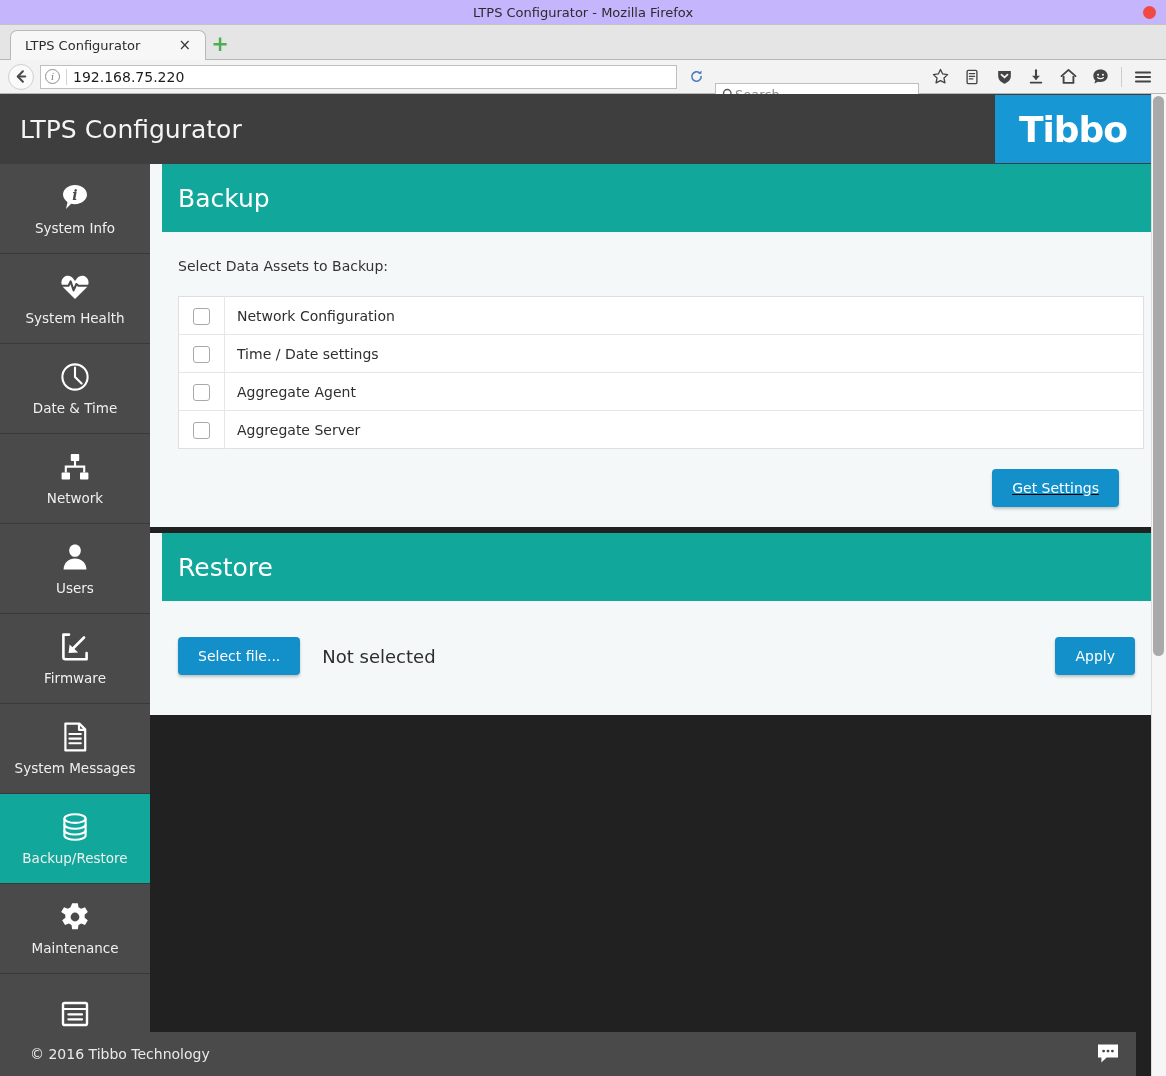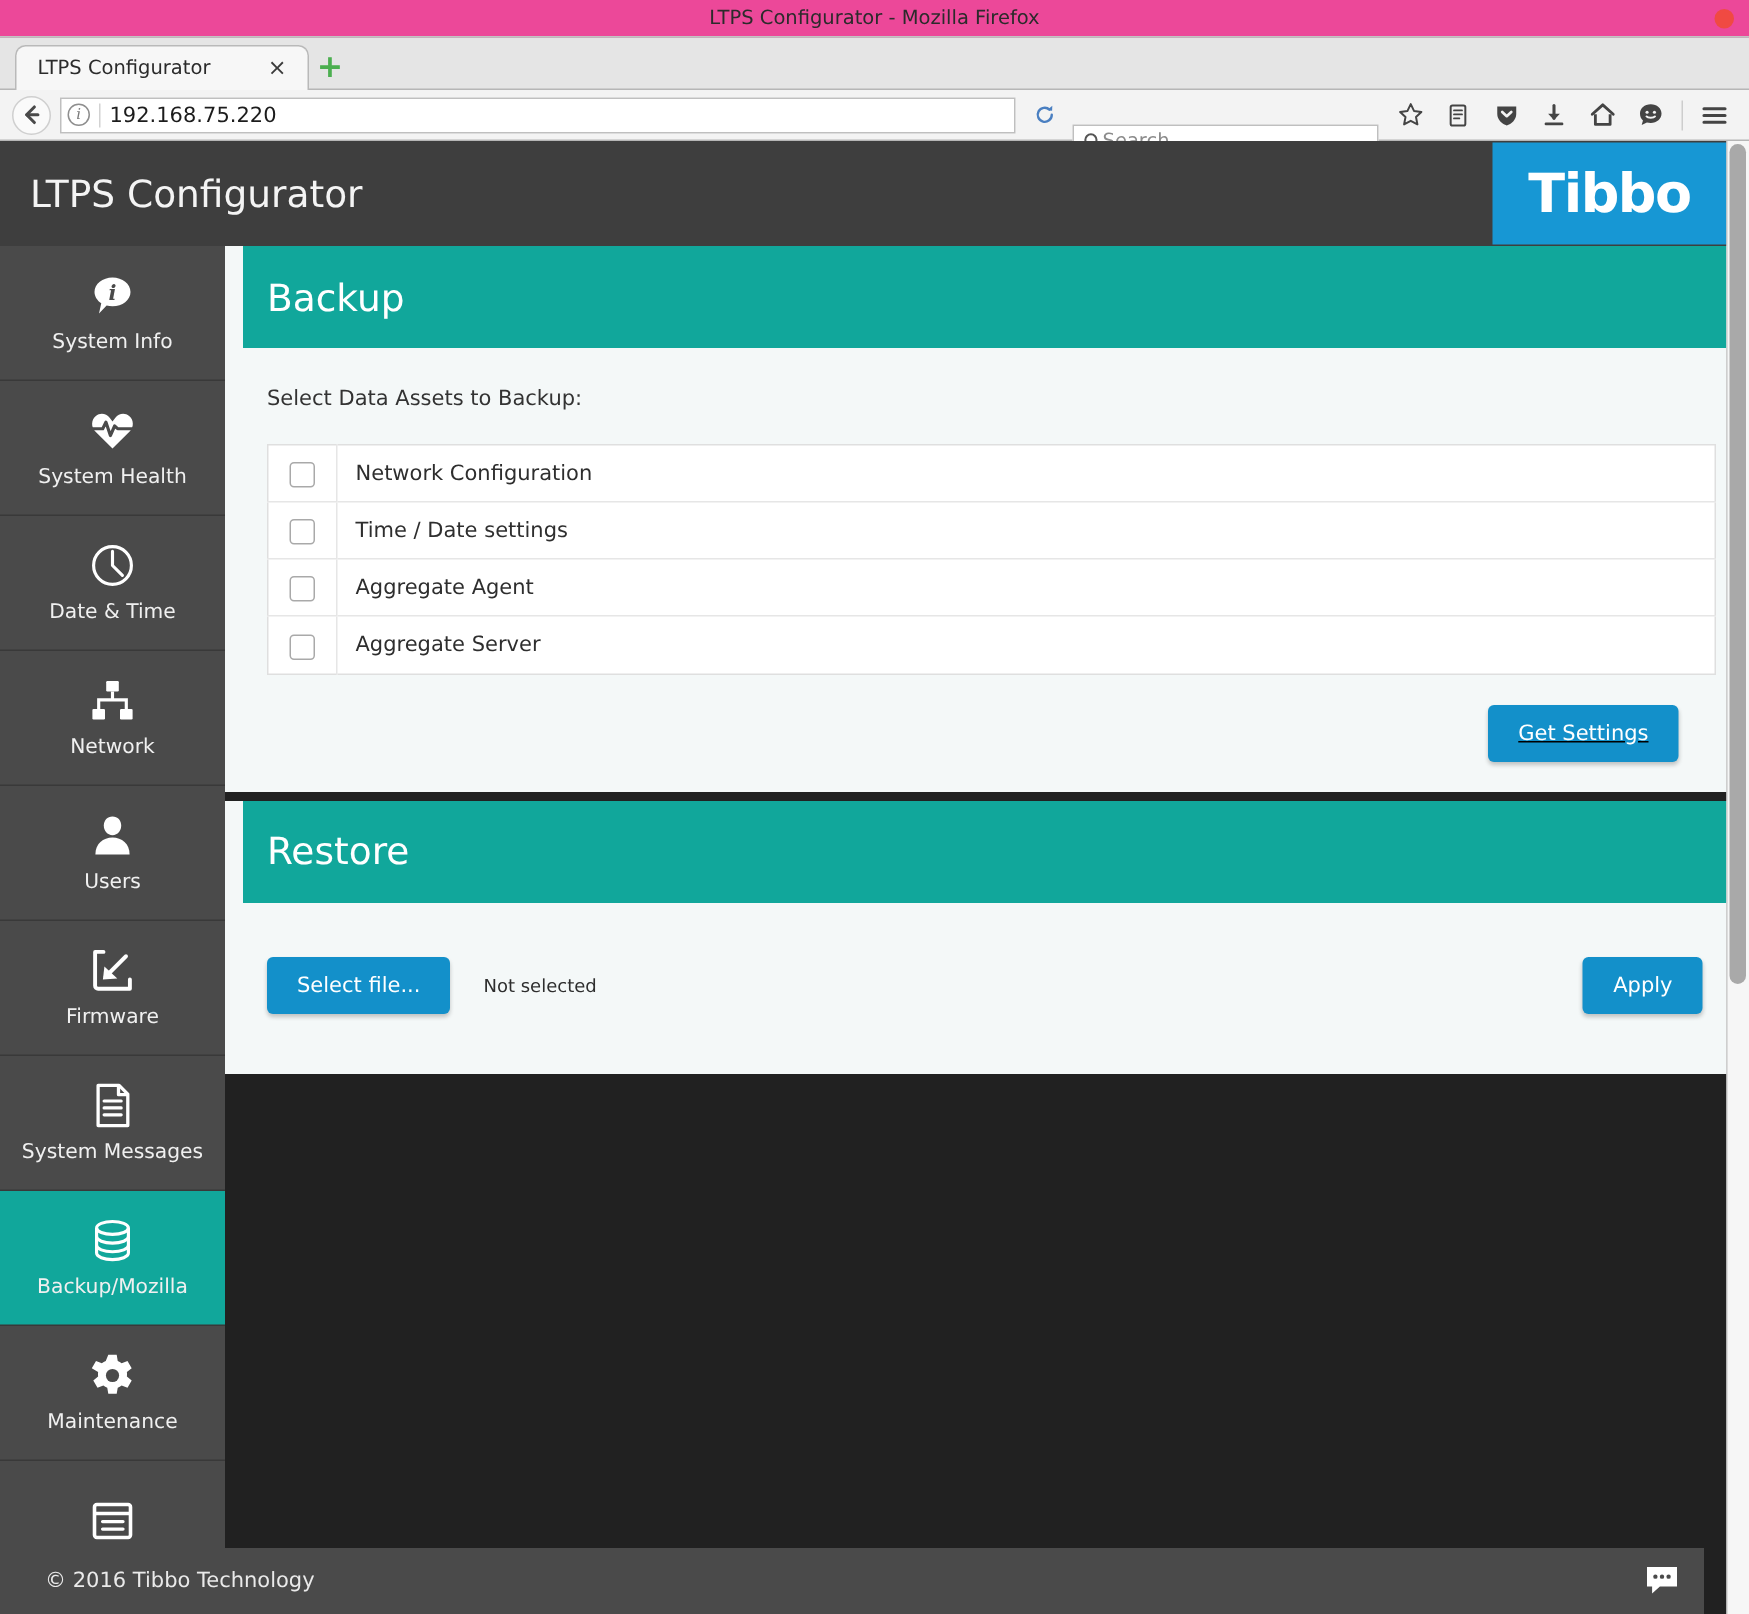--- a/index.html
+++ b/index.html
@@ -4,21 +4,21 @@
 <style>
   * { box-sizing: border-box; margin: 0; padding: 0; }
   html, body {
     width: 1166px; height: 1076px;
     font-family: "DejaVu Sans", "Liberation Sans", sans-serif;
     background: #212121; overflow: hidden;
   }
 
   
   .browser-titlebar {
-    height: 25px; background: #ec4899;
+    height: 25px; background: #c4b5fd;
     border-bottom: 1px solid #c3c3c3;
     display: flex; align-items: center; justify-content: center;
     position: relative;
   }
   .browser-titlebar .title {
     font-size: 13px; color: #2b2b2b;
   }
   .win-close-dot {
     position: absolute; right: 10px; top: 6px;
     width: 13px; height: 13px; border-radius: 50%;
@@ -186,21 +186,21 @@
   .btn-row-right {
     display: flex; justify-content: flex-end;
     padding-right: 16px; margin-top: 20px; text-decoration: underline;
   }
 
   .restore-body {
     padding: 36px 16px 40px 16px;
     display: flex; align-items: center;
   }
   .file-status {
-    font-size: 12px; color: #2e2e2e; margin-left: 22px; flex: 1;
+    font-size: 18px; color: #2e2e2e; margin-left: 22px; flex: 1;
   }
 
   .panel-gap { height: 6px; background: #212121; }
 
   .footer {
     position: absolute; left: 0; bottom: 0;
     width: 1136px; height: 44px; background: #4a4a4a;
     display: flex; align-items: center; justify-content: space-between;
   }
   .footer-text { font-size: 14px; color: #eaeaea; padding-left: 30px; }
@@ -391,21 +391,21 @@
 
       <div class="side-item active">
         <span class="side-icon">
           <svg width="32" height="32" viewBox="0 0 32 32">
               <ellipse cx="16" cy="7.6" rx="10.6" ry="4.3" fill="none" stroke="#fff" stroke-width="2.1"></ellipse>
               <path d="M5.4 7.6 V24.4 C5.4 26.8 10.2 28.7 16 28.7 C21.8 28.7 26.6 26.8 26.6 24.4 V7.6" fill="none" stroke="#fff" stroke-width="2.1"></path>
               <path d="M5.4 13.4 C5.4 15.8 10.2 17.7 16 17.7 C21.8 17.7 26.6 15.8 26.6 13.4" fill="none" stroke="#fff" stroke-width="2.1"></path>
               <path d="M5.4 19.2 C5.4 21.6 10.2 23.5 16 23.5 C21.8 23.5 26.6 21.6 26.6 19.2" fill="none" stroke="#fff" stroke-width="2.1"></path>
             </svg>
         </span>
-        <span class="side-label">Backup/Mozilla</span>
+        <span class="side-label">Backup/Restore</span>
       </div>
 
       <div class="side-item">
         <span class="side-icon">
           <svg width="32" height="32" viewBox="0 0 32 32">
               <path d="M13.2 2.2 h5.6 l0.7 4.1 a10 10 0 0 1 2.6 1.5 l3.9-1.5 2.8 4.8 -3.2 2.6 a10 10 0 0 1 0 3 l3.2 2.6 -2.8 4.8 -3.9-1.5 a10 10 0 0 1 -2.6 1.5 l-0.7 4.1 h-5.6 l-0.7-4.1 a10 10 0 0 1 -2.6-1.5 l-3.9 1.5 -2.8-4.8 3.2-2.6 a10 10 0 0 1 0-3 L2.2 11.1 5 6.3 8.9 7.8 a10 10 0 0 1 2.6-1.5 Z" fill="#fff"></path>
               <circle cx="16" cy="16" r="4.4" fill="#4a4a4a"></circle>
             </svg>
         </span>
         <span class="side-label">Maintenance</span>

